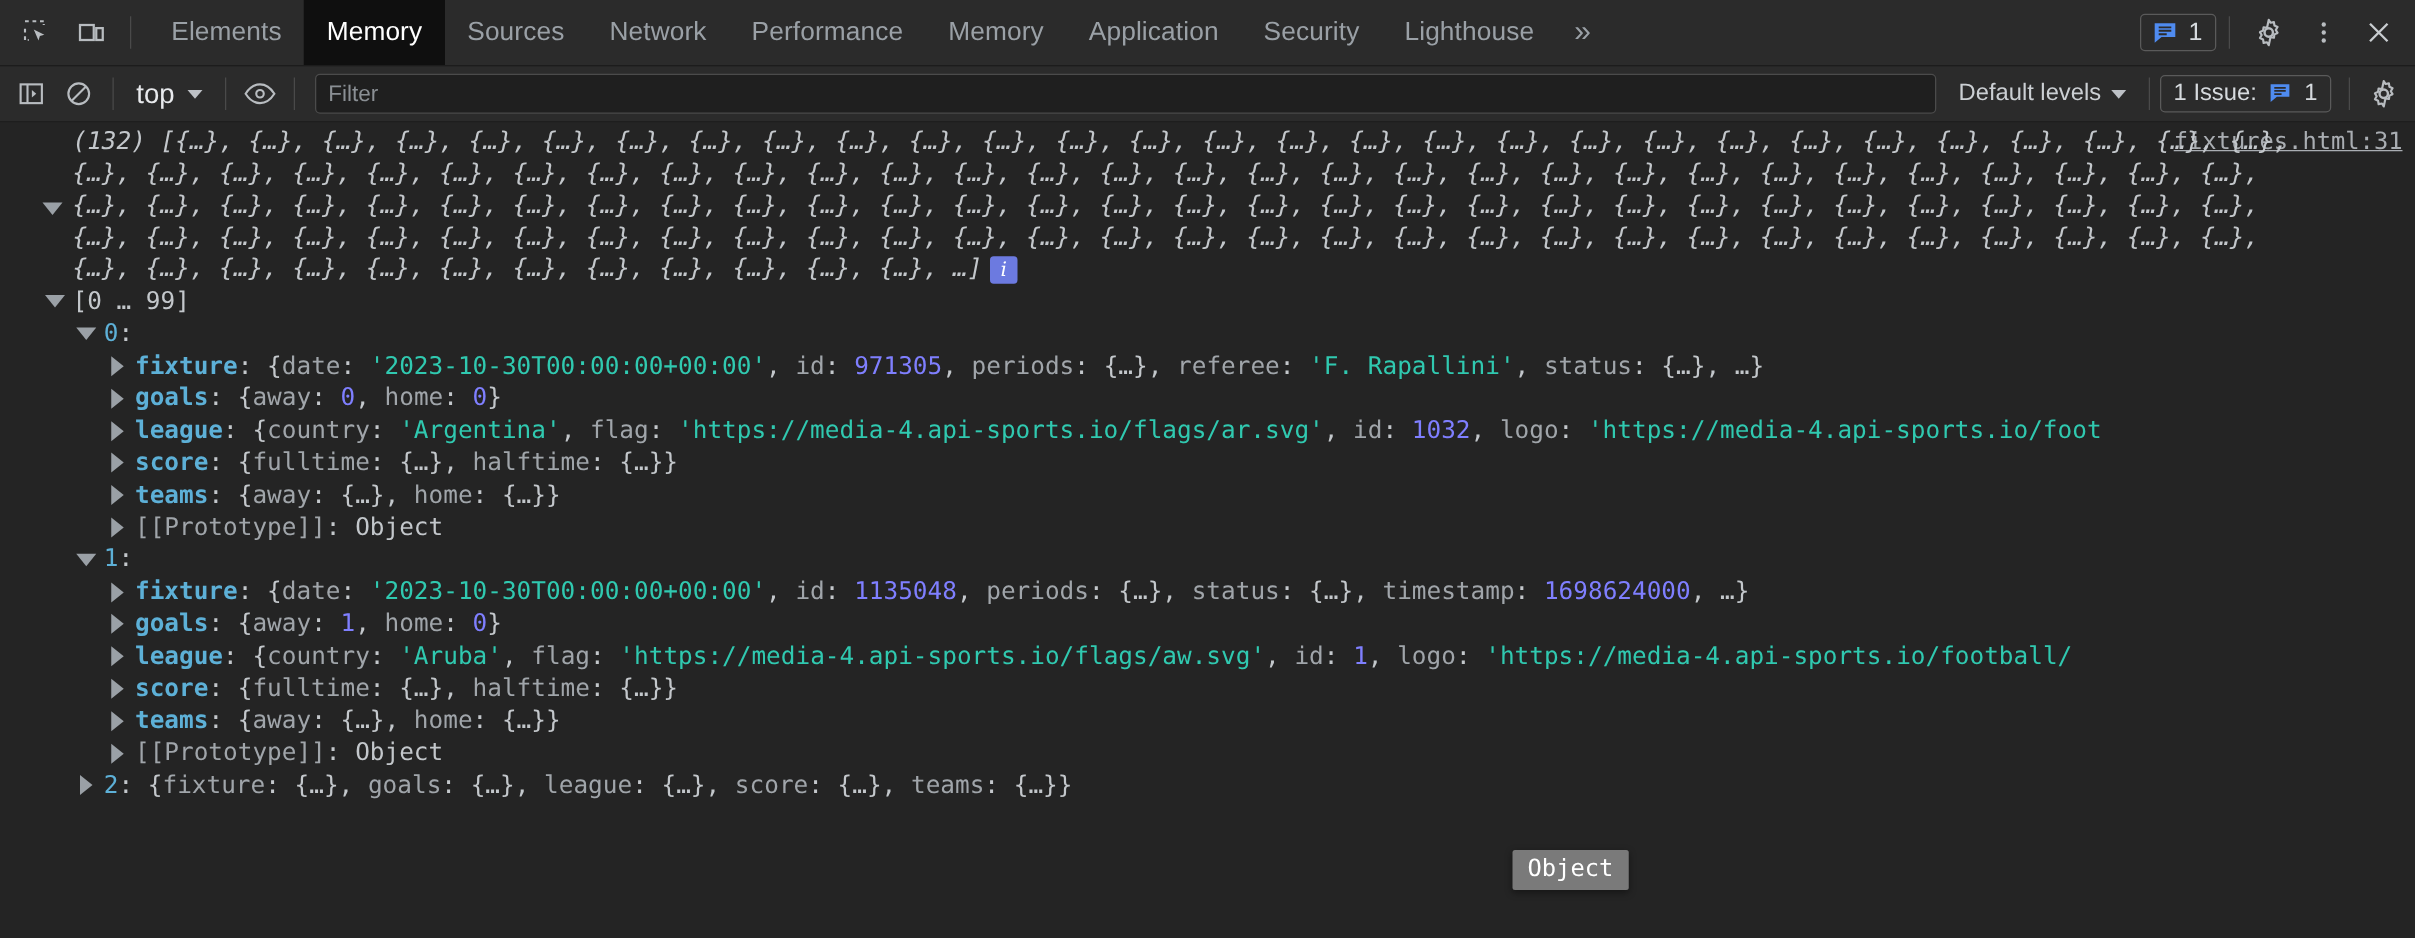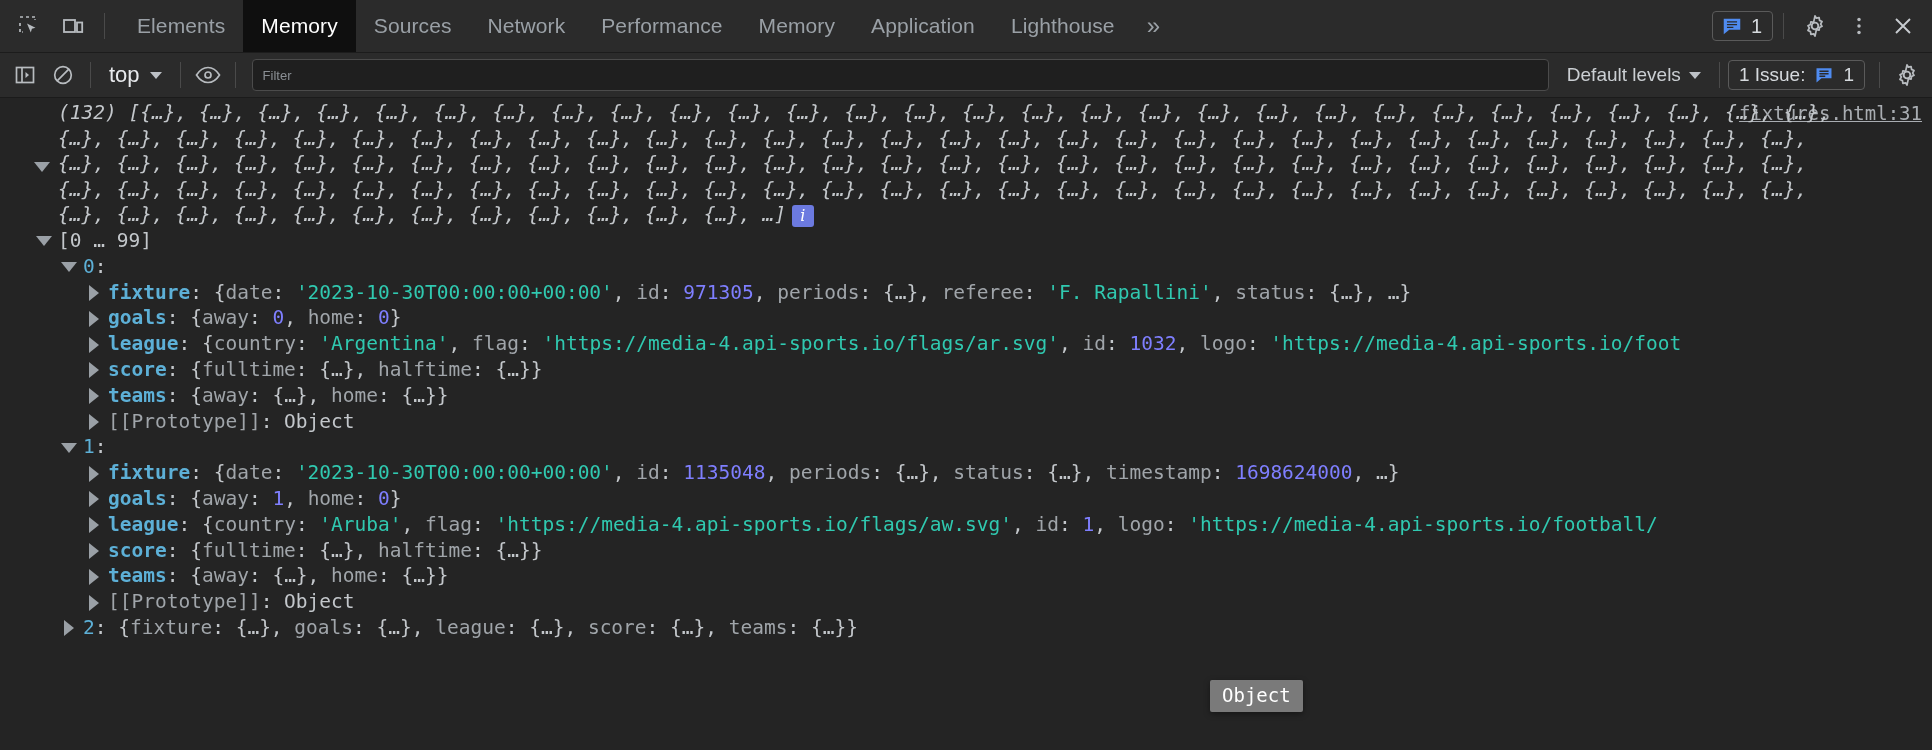--- a/index.html
+++ b/index.html
@@ -129,37 +129,37 @@
     margin: 0 8px;
   }
   .filter-input {
     width: 100%;
     height: 32px;
     box-sizing: border-box;
     background: #1f1f1f;
     border: 1px solid #4b4b4b;
     border-radius: 4px;
     color: #d0d4d8;
-    font-size: 13px;
+    font-size: 18px;
     font-family: "Liberation Sans", sans-serif;
     padding: 0 10px;
     outline: none;
   }
   .filter-input::placeholder { color: #8a8f94; }
   .levels {
     display: flex; align-items: center; gap: 8px;
     font-size: 19px;
     color: #cbcfd3;
     padding: 0 10px;
     cursor: pointer;
     white-space: nowrap;
     text-align: right;
   }
   .issue-chip2 {
-    display: flex; align-items: center; gap: 9px;
+    display: flex; align-items: flex-start; gap: 9px;
     border: 1px solid #5a5a5a;
     border-radius: 4px;
     padding: 3px 10px;
     height: 30px;
     box-sizing: border-box;
     font-size: 19px;
     color: #d6dade;
     cursor: pointer;
     white-space: nowrap;
     margin-right: 6px;
@@ -298,20 +298,21 @@
       <div class="vsep"></div>
     </div>
     <div class="tabs">
       <div class="tab">Elements</div>
       <div class="tab selected">Memory</div>
       <div class="tab">Sources</div>
       <div class="tab">Network</div>
       <div class="tab">Performance</div>
       <div class="tab">Memory</div>
       <div class="tab">Application</div>
+      <div class="tab">Security</div>
       <div class="tab">Lighthouse</div>
       <div class="tab more">»</div>
     </div>
     <div class="tb-right">
       <div class="issue-chip">
         <svg width="22" height="22" viewBox="0 0 24 24">
           <path d="M3 4h18v12H9l-6 5V4z" fill="#4f8bf0"></path>
           <path d="M6.5 7.5h11M6.5 10.5h11M6.5 13.5h7" stroke="#2b2b2b" stroke-width="1.6"></path>
         </svg>
         <span class="num">1</span>

